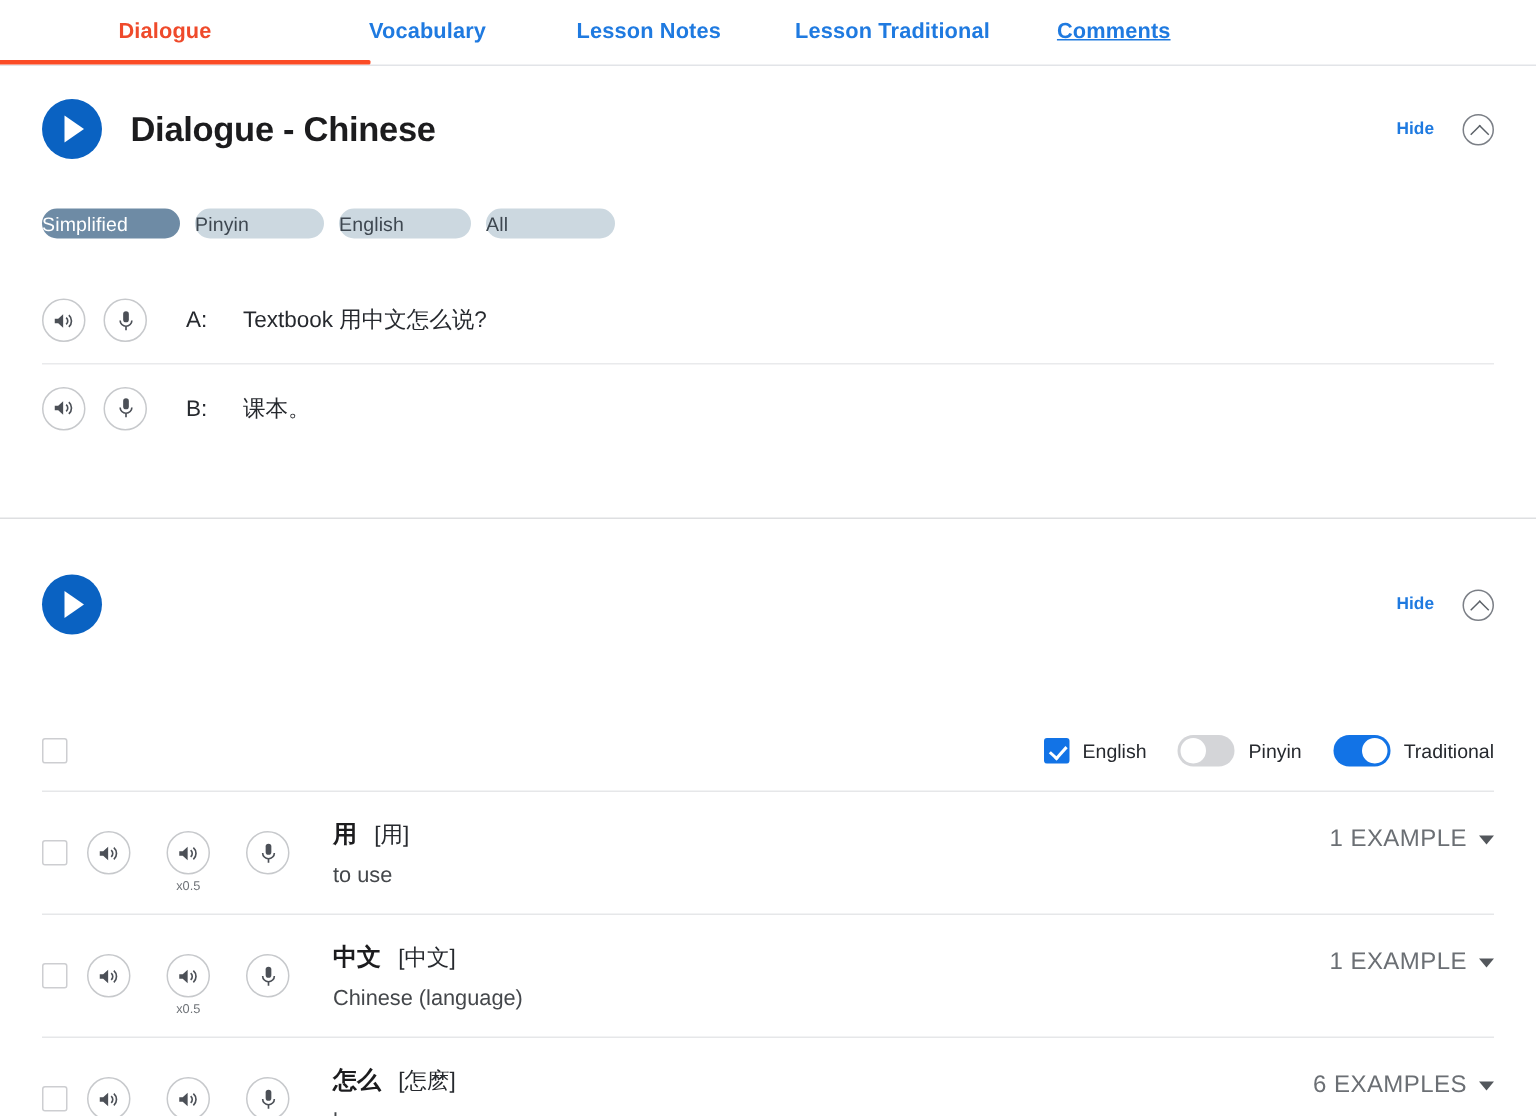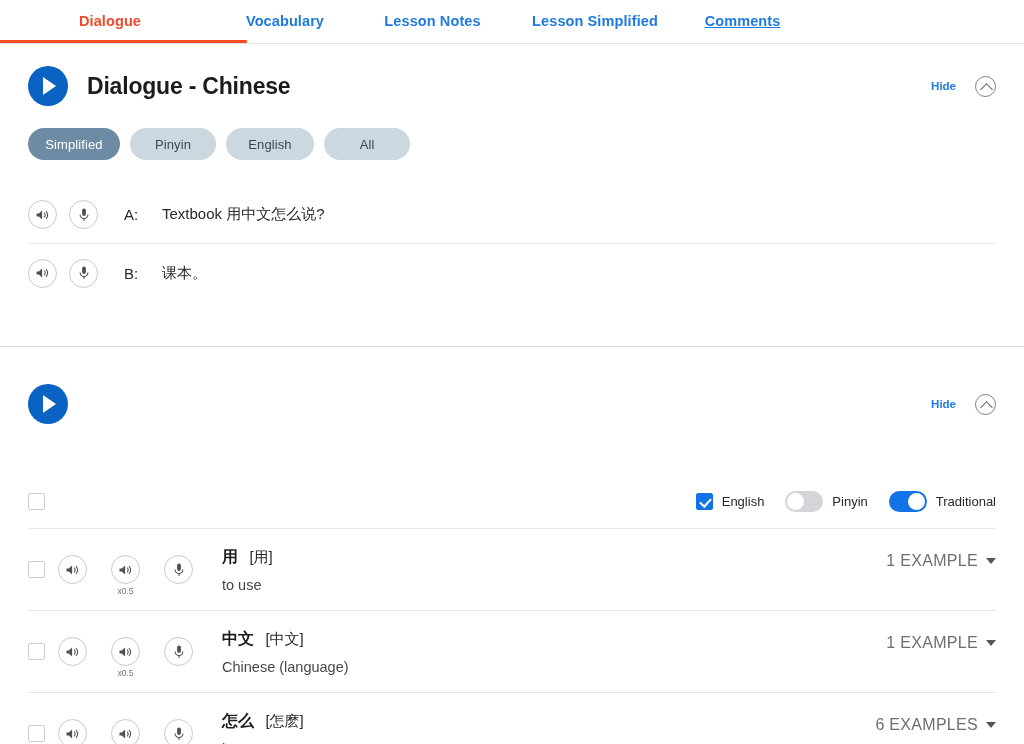--- a/index.html
+++ b/index.html
@@ -100,30 +100,30 @@
     left: 5.5px; top: 8px;
     width: 8px; height: 8px;
     border-left: 1.5px solid #5b6067;
     border-top: 1.5px solid #5b6067;
     transform: rotate(45deg);
   }
 
   
   .pills { display: flex; gap: 10px; margin-top: 22px; }
   .pill {
-    height: 32px;
+    height: 20px;
     border-radius: 16px;
     background: #ccd8e0;
     color: #3e4750;
     font-size: 13px;
     display: flex;
     align-items: center;
-    justify-content: center;
     cursor: pointer;
     letter-spacing: .1px;
+    margin-top: 11px;
   }
   .pill.on { background: #6e8ba5; color: #ffffff; }
   .pill-w1 { width: 92px; }
   .pill-w2 { width: 86px; }
   .pill-w3 { width: 88px; }
   .pill-w4 { width: 86px; }
 
   
   .ibtn {
     width: 29px; height: 29px;
@@ -290,21 +290,21 @@
   <div class="tab tab-dialogue active">
     <span>Dialogue</span>
   </div>
   <div class="tab tab-vocabulary">
     <span>Vocabulary</span>
   </div>
   <div class="tab tab-notes">
     <span>Lesson Notes</span>
   </div>
   <div class="tab tab-transcript">
-    <span>Lesson Simplified</span>
+    <span>Lesson Traditional</span>
   </div>
   <div class="tab tab-comments">
     <span>Comments</span>
   </div>
 </div>
 
 <div class="section" style="padding-top:22px;">
 
   <div class="sec-head">
     <div class="play-circle"></div>

